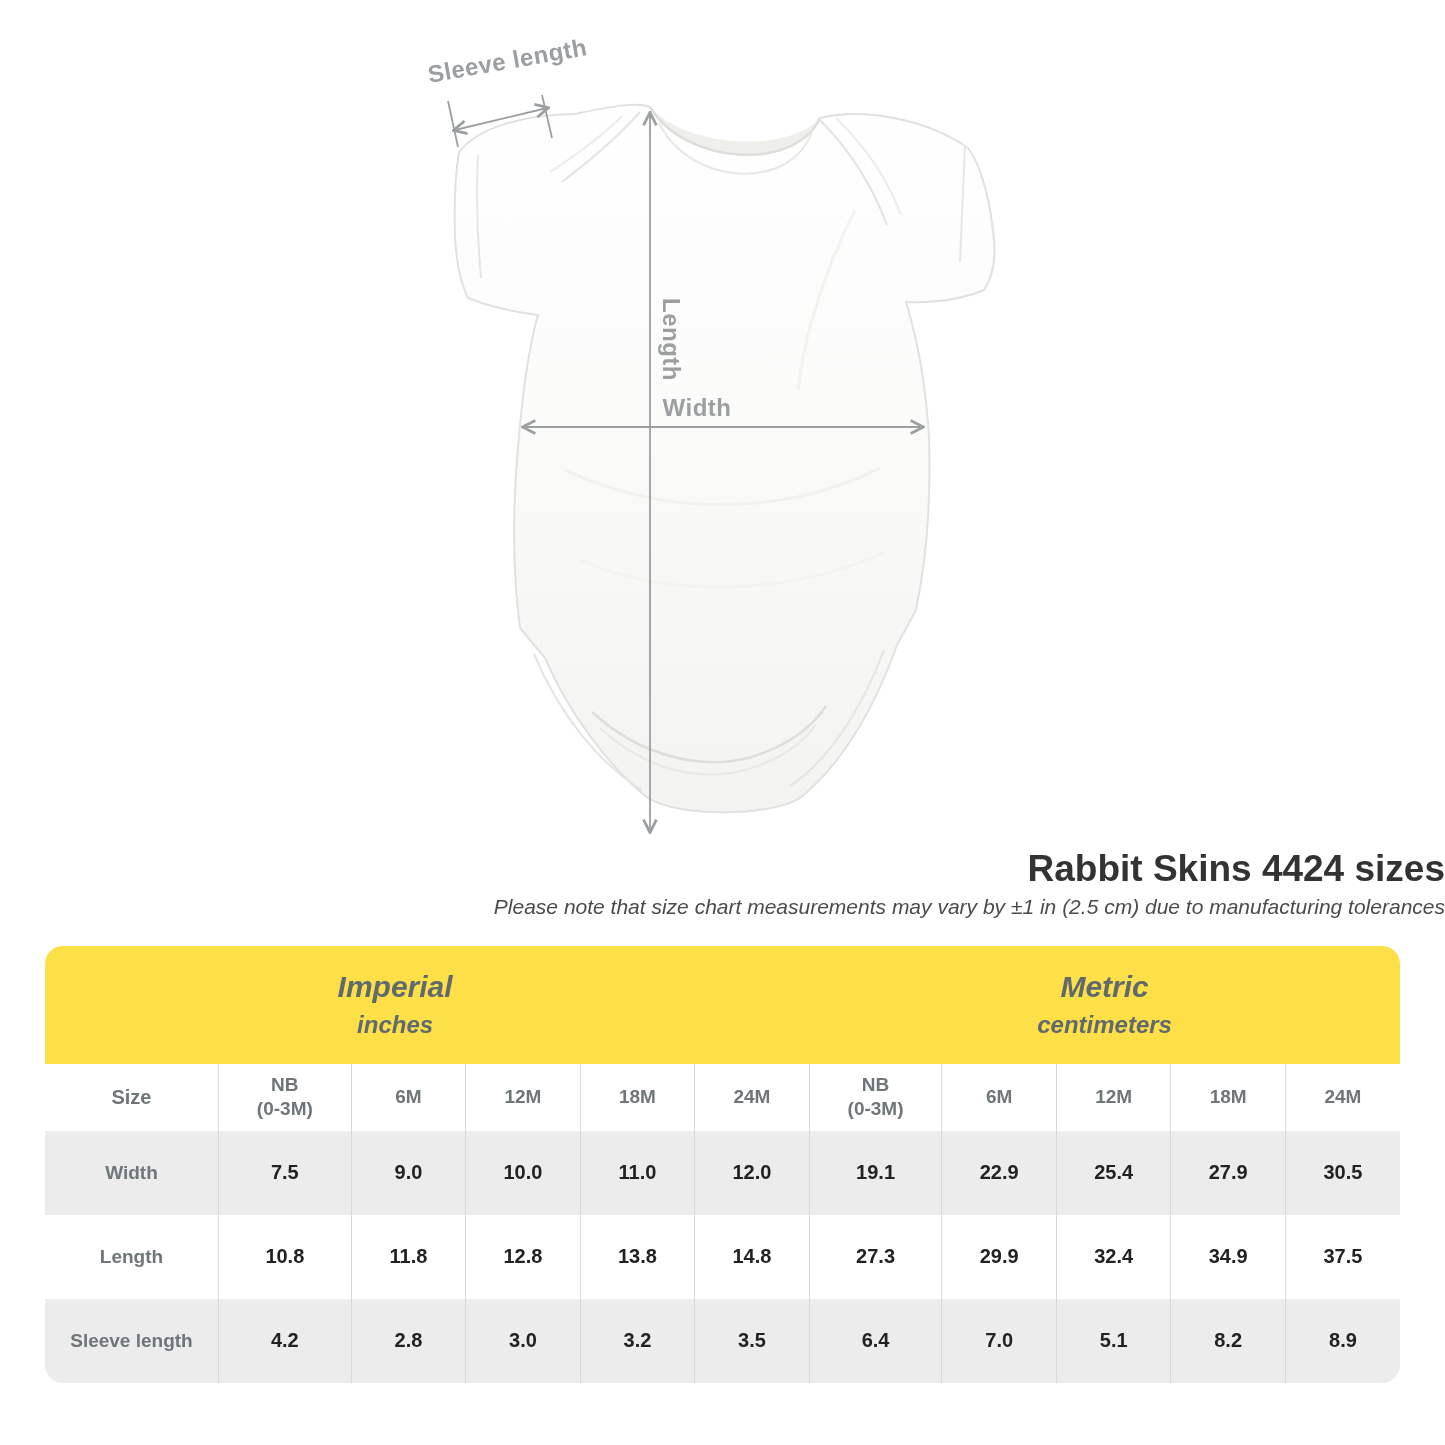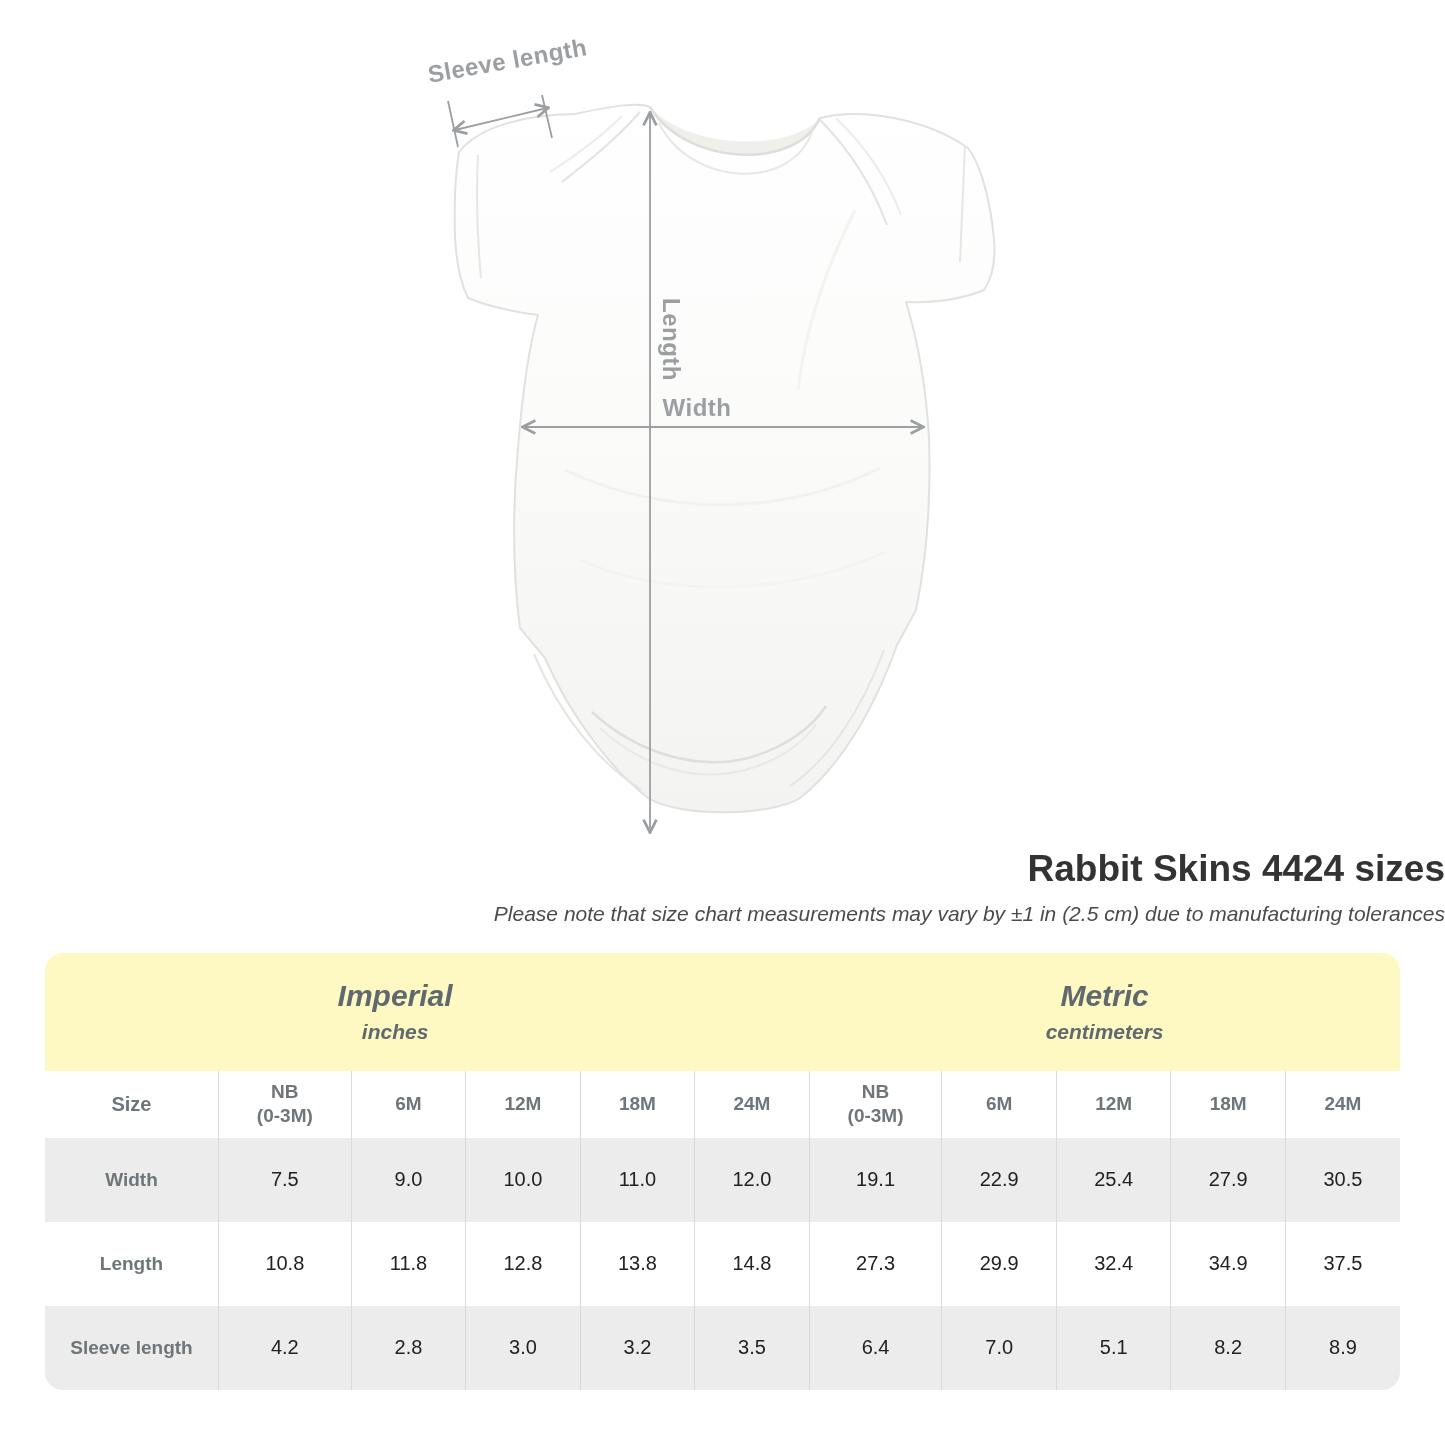--- a/index.html
+++ b/index.html
@@ -27,21 +27,21 @@
   
   .caption { text-align: right; }
   .caption h1 {
     margin-top: 2px;
     font-size: 37px;
     line-height: 1.18;
     font-weight: bold;
     color: #333333;
   }
   .caption .note {
-    margin-top: 10px;
+    margin-top: 3px;
     font-size: 21px;
     line-height: 1.25;
     font-style: italic;
     color: #4b4b4b;
   }
 
   
   .table-wrap {
     width: 1355px;
     margin: 26px 45px 0 45px;
@@ -52,35 +52,35 @@
   col.c-size { width: 12.8%; }
   col.c-nb   { width: 9.8%;  }
   col.c-m    { width: 8.45%; }
 
   tr.band-row    { height: 118px; }
   tr.size-row    { height: 67px;  }
   tbody tr       { height: 84px;  }
 
   th, td { text-align: center; vertical-align: middle; padding: 0; }
 
-  .band { background: #fef9c3; }
+  .band { background: #fde047; }
   .band .sys  { font-size: 30px; font-weight: bold; font-style: italic; color: #5f696e; }
-  .band .unit { font-size: 21px; font-style: italic; color: #5f696e; margin-top: 7px; }
+  .band .unit { font-size: 24px; font-style: italic; color: #5f696e; margin-top: 7px; }
   .band.imperial > div { transform: translateX(-32px); }
 
   tr.size-row th { background: #ffffff; }
   .size-cell, .col-h, .row-label {
     font-size: 19px;
     font-weight: bold;
     color: #6e7679;
     line-height: 1.3;
   }
   .size-cell { font-size: 20px; }
 
-  tbody td { font-size: 20px; color: #222222; font-weight: normal; margin-left: 40px; }
+  tbody td { font-size: 20px; color: #222222; font-weight: bold; margin-left: 40px; }
   tr.r-gray  th, tr.r-gray  td { background: #ececec; }
   tr.r-white th, tr.r-white td { background: #ffffff; }
 
   tr.size-row th + th,
   tbody tr th + td,
   tbody tr td + td { border-left: 1px solid #d9d9d9; }
 </style>
 </head>
 <body>
 

